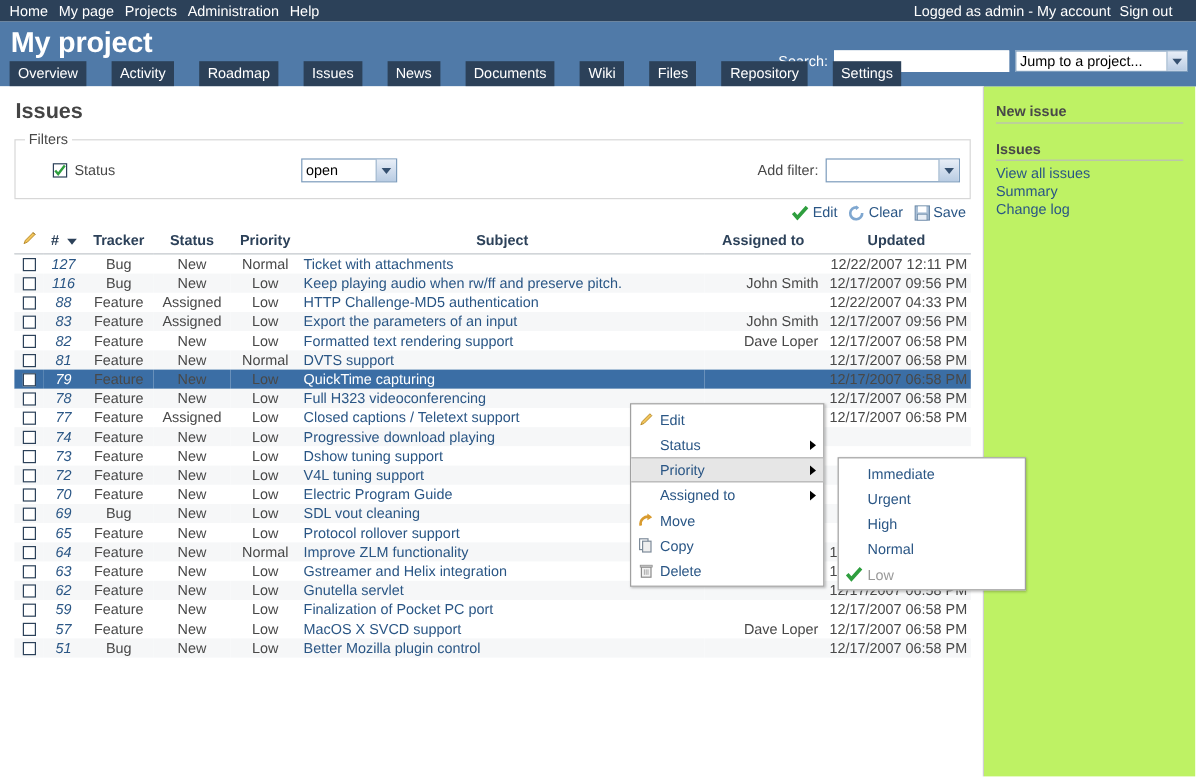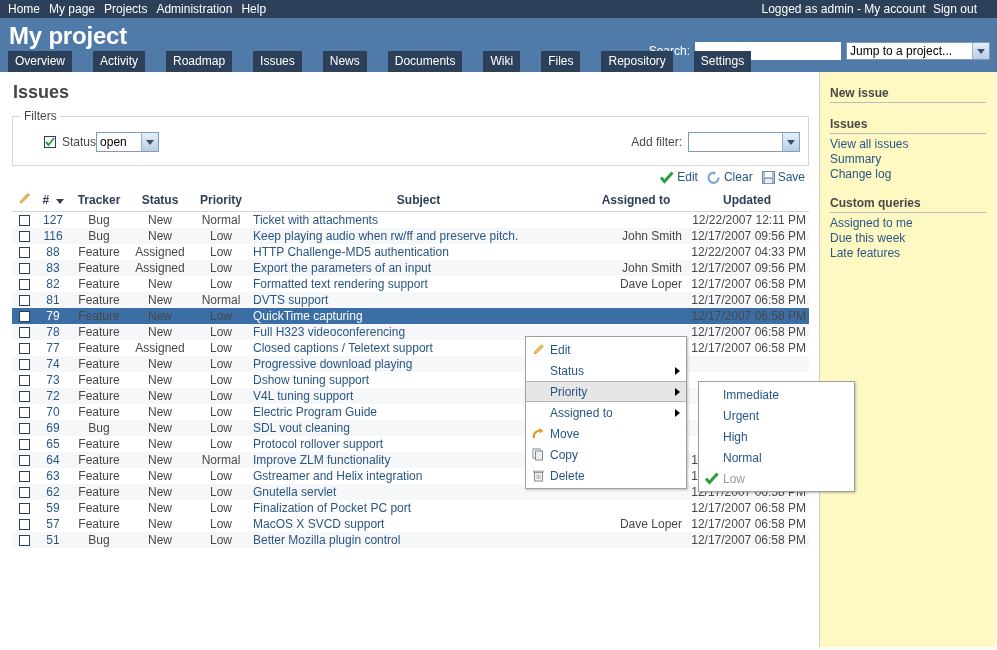--- a/index.html
+++ b/index.html
@@ -66,21 +66,21 @@
   }
   #main-menu .tab.selected{background:#2C4159;}
 
   
   #wrap{display:flex;height:575px;}
   #main{
     width:820px;box-sizing:border-box;padding:8px 10px 0 12px;
     background:#fff;border-right:1px solid #CFCFCF;position:relative;
   }
   #sidebar{
-    width:176px;box-sizing:border-box;background:#fef9c3;
+    width:176px;box-sizing:border-box;background:#bef264;
     padding:14px 0 0 10px;font-size:12px;
   }
   #sidebar h3{
     font-size:12px;color:#484848;margin:0 10px 3px 0;
     border-bottom:1px solid #BBB;padding-bottom:2px;font-weight:bold;
   }
   #sidebar .block{margin-bottom:14px;}
   #sidebar .links a{display:block;line-height:15px;}
   #sidebar .tracker-row{display:flex;align-items:center;gap:5px;margin:7px 0 0 0;}
   #tracker-select{width:74px;}
@@ -96,21 +96,21 @@
   }
   fieldset#filters legend{font-size:12px;color:#484848;padding:0 3px;}
   .filter-line{display:flex;align-items:center;height:22px;margin-top:4px;}
   .chk{
     width:12px;height:12px;border:1px solid #2C4159;background:#fff;
     display:inline-flex;align-items:center;justify-content:center;
     margin-left:23px;box-sizing:border-box;
   }
   .chk svg{display:block;}
   .filter-label{margin-left:6px;font-size:12px;color:#484848;}
-  #status-select{width:63px;height:20px;}
+  #status-select{width:80px;margin-left:155px;height:20px;}
   .addfilter{margin-left:auto;display:flex;align-items:center;gap:6px;}
   #add-filter-select{width:112px;height:20px;}
 
   #query-actions{
     display:flex;justify-content:flex-end;align-items:center;gap:4px;
     font-size:12px;margin:3px 4px 6px 0;
   }
   #query-actions .act{display:flex;align-items:center;gap:3px;}
   #query-actions a{color:#2A5685;}
 
@@ -126,21 +126,21 @@
   table#issue-list tbody td{
     padding:1px 3px;white-space:nowrap;color:#484848;
   }
   tbody tr.odd{background:#fff;}
   tbody tr.even{background:#F6F7F8;}
   tbody tr.context-selected{background:#3B6EA5;}
   tbody tr.context-selected td,
   tbody tr.context-selected td a{color:#fff;}
   td.cb{width:18px;text-align:center;}
   td.id{width:28px;text-align:center;}
-  td.id a{color:#2A5685;}
+  td.id a{color:#2A5685;font-style:italic;}
   td.tracker{width:52px;text-align:center;}
   td.status{width:58px;text-align:center;}
   td.priority{width:52px;text-align:center;}
   td.subject{text-align:left;padding-left:6px;}
   td.subject a{color:#2A5685;}
   td.assigned{width:92px;text-align:right;padding-right:6px;}
   td.updated{width:118px;text-align:right;padding-right:4px;}
   th.cb-h{width:18px;}
   .rowcb{
     width:11px;height:11px;border:1px solid #2C4159;background:#fff;
@@ -610,23 +610,15 @@
 
     <div class="block">
       <h3>Issues</h3>
       <div class="links">
         <a href="#">View all issues</a>
         <a href="#">Summary</a>
         <a href="#">Change log</a>
       </div>
     </div>
 
-    <div class="block">
-      <h3>Custom queries</h3>
-      <div class="links">
-        <a href="#">Assigned to me</a>
-        <a href="#">Due this week</a>
-        <a href="#">Late features</a>
-      </div>
-    </div>
 
   </div>
 </div>
 
 </body></html>

